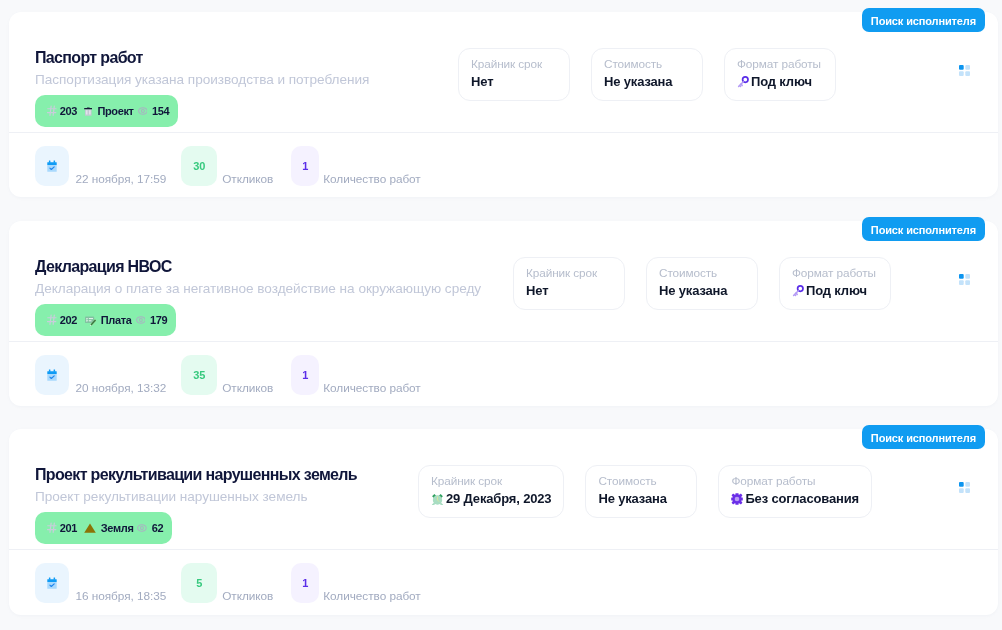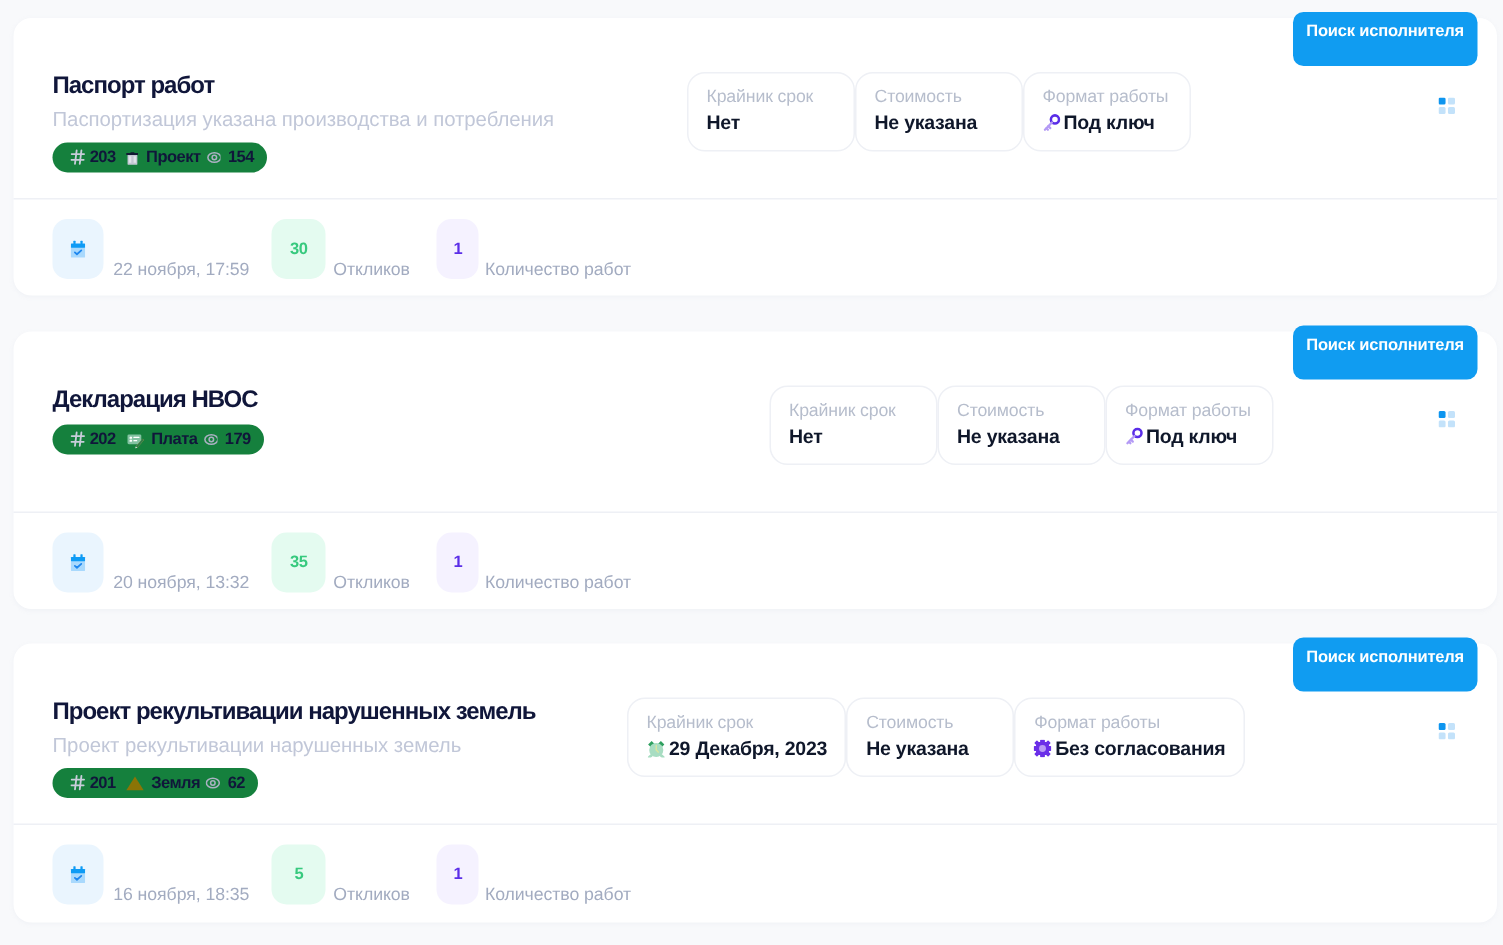--- a/index.html
+++ b/index.html
@@ -20,38 +20,38 @@
     border-radius: 12px;
     box-shadow: 0 1px 3px rgba(180,190,210,0.10);
   }
   .card.c0 { top: 12px; }
   .card.c1 { top: 221px; }
   .card.c2 { top: 429px; height:186px; }
   .cta {
     position: absolute; top: -4px; right: 13px;
     background: #109cf1; color: #fff;
     font-size: 11px; font-weight: 700;
-    height: 36px; line-height: 26px;
+    height: 24px; line-height: 26px;
     letter-spacing: -0.13px;
     padding: 0 9px; border-radius: 7px;
     white-space: nowrap;
   }
   .titles { position:absolute; left:26px; top:37px; }
   .title { font-size: 16px; font-weight: 700; color:#10163a; line-height:18px; letter-spacing:-0.66px; white-space:nowrap; }
   .subtitle { font-size: 13.6px; color:#c1c7d8; line-height:16px; margin-top:5px; white-space:nowrap; letter-spacing:-0.03px;}
   .pillwrap { margin-top:7px; }
-  .pill { display:inline-flex; align-items:center; background:#15803d; border-radius:10px; height:20px; padding:0 9px 0 12px; font-size:11px; font-weight:700; color:#10163a; letter-spacing:-0.35px; }
+  .pill { display:inline-flex; align-items:center; background:#86efac; border-radius:10px; height:32px; padding:0 9px 0 12px; font-size:11px; font-weight:700; color:#10163a; letter-spacing:-0.35px; }
   .pill > * { display:flex; align-items:center; }
   .pill .gap { width:6.5px; }
   .pill .gapA { width:3px; }
   .pill .gapB { width:5.2px; }
   .pill .gapC { width:4px; }
   .pill .gapD { width:4.5px; }
   
-  .boxes { position:absolute; top:36px; display:flex; }
+  .boxes { position:absolute; top:36px; display:flex; gap:21px; }
   .c0 .boxes { left:449px; }
   .c1 .boxes { left:504px; }
   .c2 .boxes { left:409px; }
   .box { border:1px solid #eef0f5; border-radius:12px; height:53px; min-width:112px; padding:8px 12px 0; }
   .box .lab { font-size:11.8px; color:#b6bdcc; line-height:14px; letter-spacing:-0.1px; white-space:nowrap; }
   .box .val { font-size:13px; font-weight:700; color:#0f172a; margin-top:3px; line-height:16px; display:flex; align-items:center; gap:2px; white-space:nowrap; letter-spacing:-0.16px;}
   .gicon { position:absolute; left:950px; top:53px; }
   .divider { position:absolute; left:0; right:0; top:120px; height:1px; background:#eef0f5; }
   .bottom { position:absolute; left:26px; top:134px; display:flex; align-items:flex-end; }
   .chip { height:40px;border-radius:10px;display:inline-flex;align-items:center;justify-content:center;font-size:11px;font-weight:700; letter-spacing:-0.2px;}
@@ -156,20 +156,21 @@
       <span class="chip" style="background:#e4fbf0;color:#37c97e;width:36px;margin-left:15px">30</span>
       <span class="muted" style="margin-left:5px">Откликов</span>
       <span class="chip" style="background:#f5f2ff;color:#5b2ee8;width:28px;margin-left:18px">1</span>
       <span class="muted" style="margin-left:4px">Количество работ</span>
     </div>
   </div>
   <div class="card c1">
     <div class="cta">Поиск исполнителя</div>
     <div class="titles">
       <div class="title">Декларация НВОС</div>
+      <div class="subtitle">Декларация о плате за негативное воздействие на окружающую среду</div>
       <div class="pillwrap">
         <span class="pill">
             <span>
               <svg width="9.8" height="11.5" viewBox="0 0 10.5 11.5">
                 <g stroke="#c8cdda" stroke-width="1.3" stroke-linecap="round">
                   <path d="M4.4 0.9 3.2 10.6"></path>
                   <path d="M7.8 0.9 6.6 10.6"></path>
                   <path d="M0.8 3.6h8.9"></path>
                   <path d="M0.5 7.7h8.9"></path>
                 </g>

